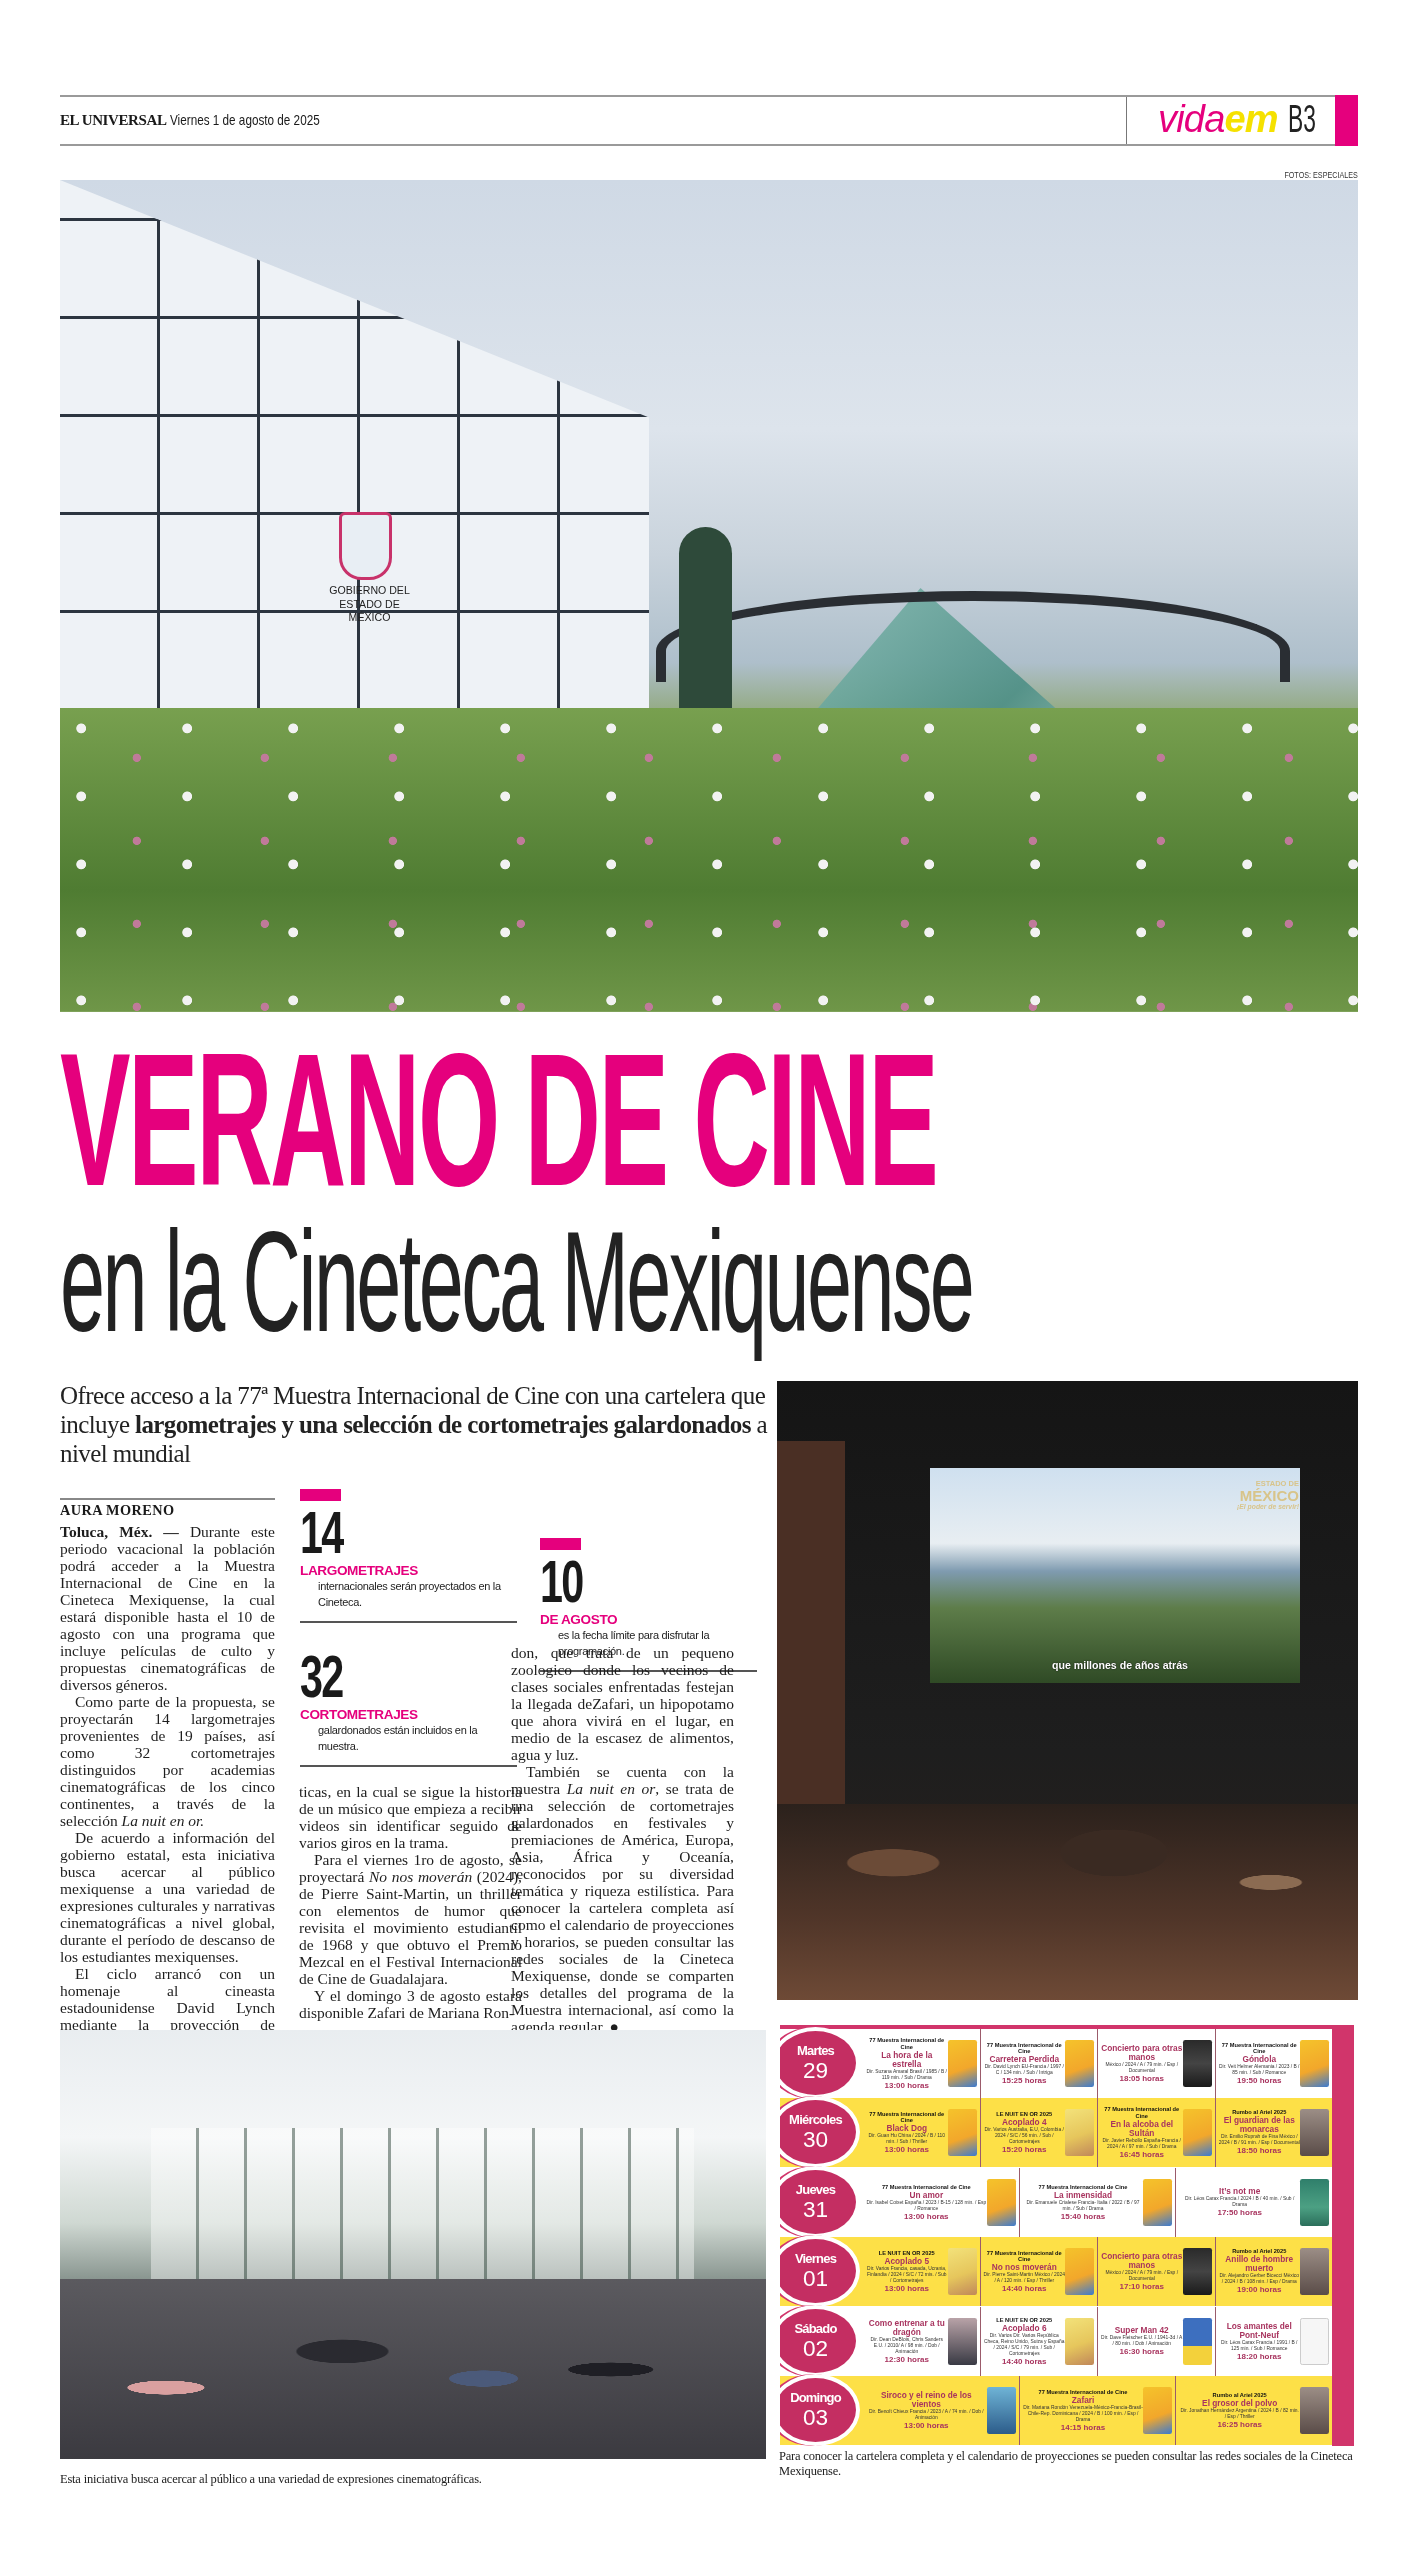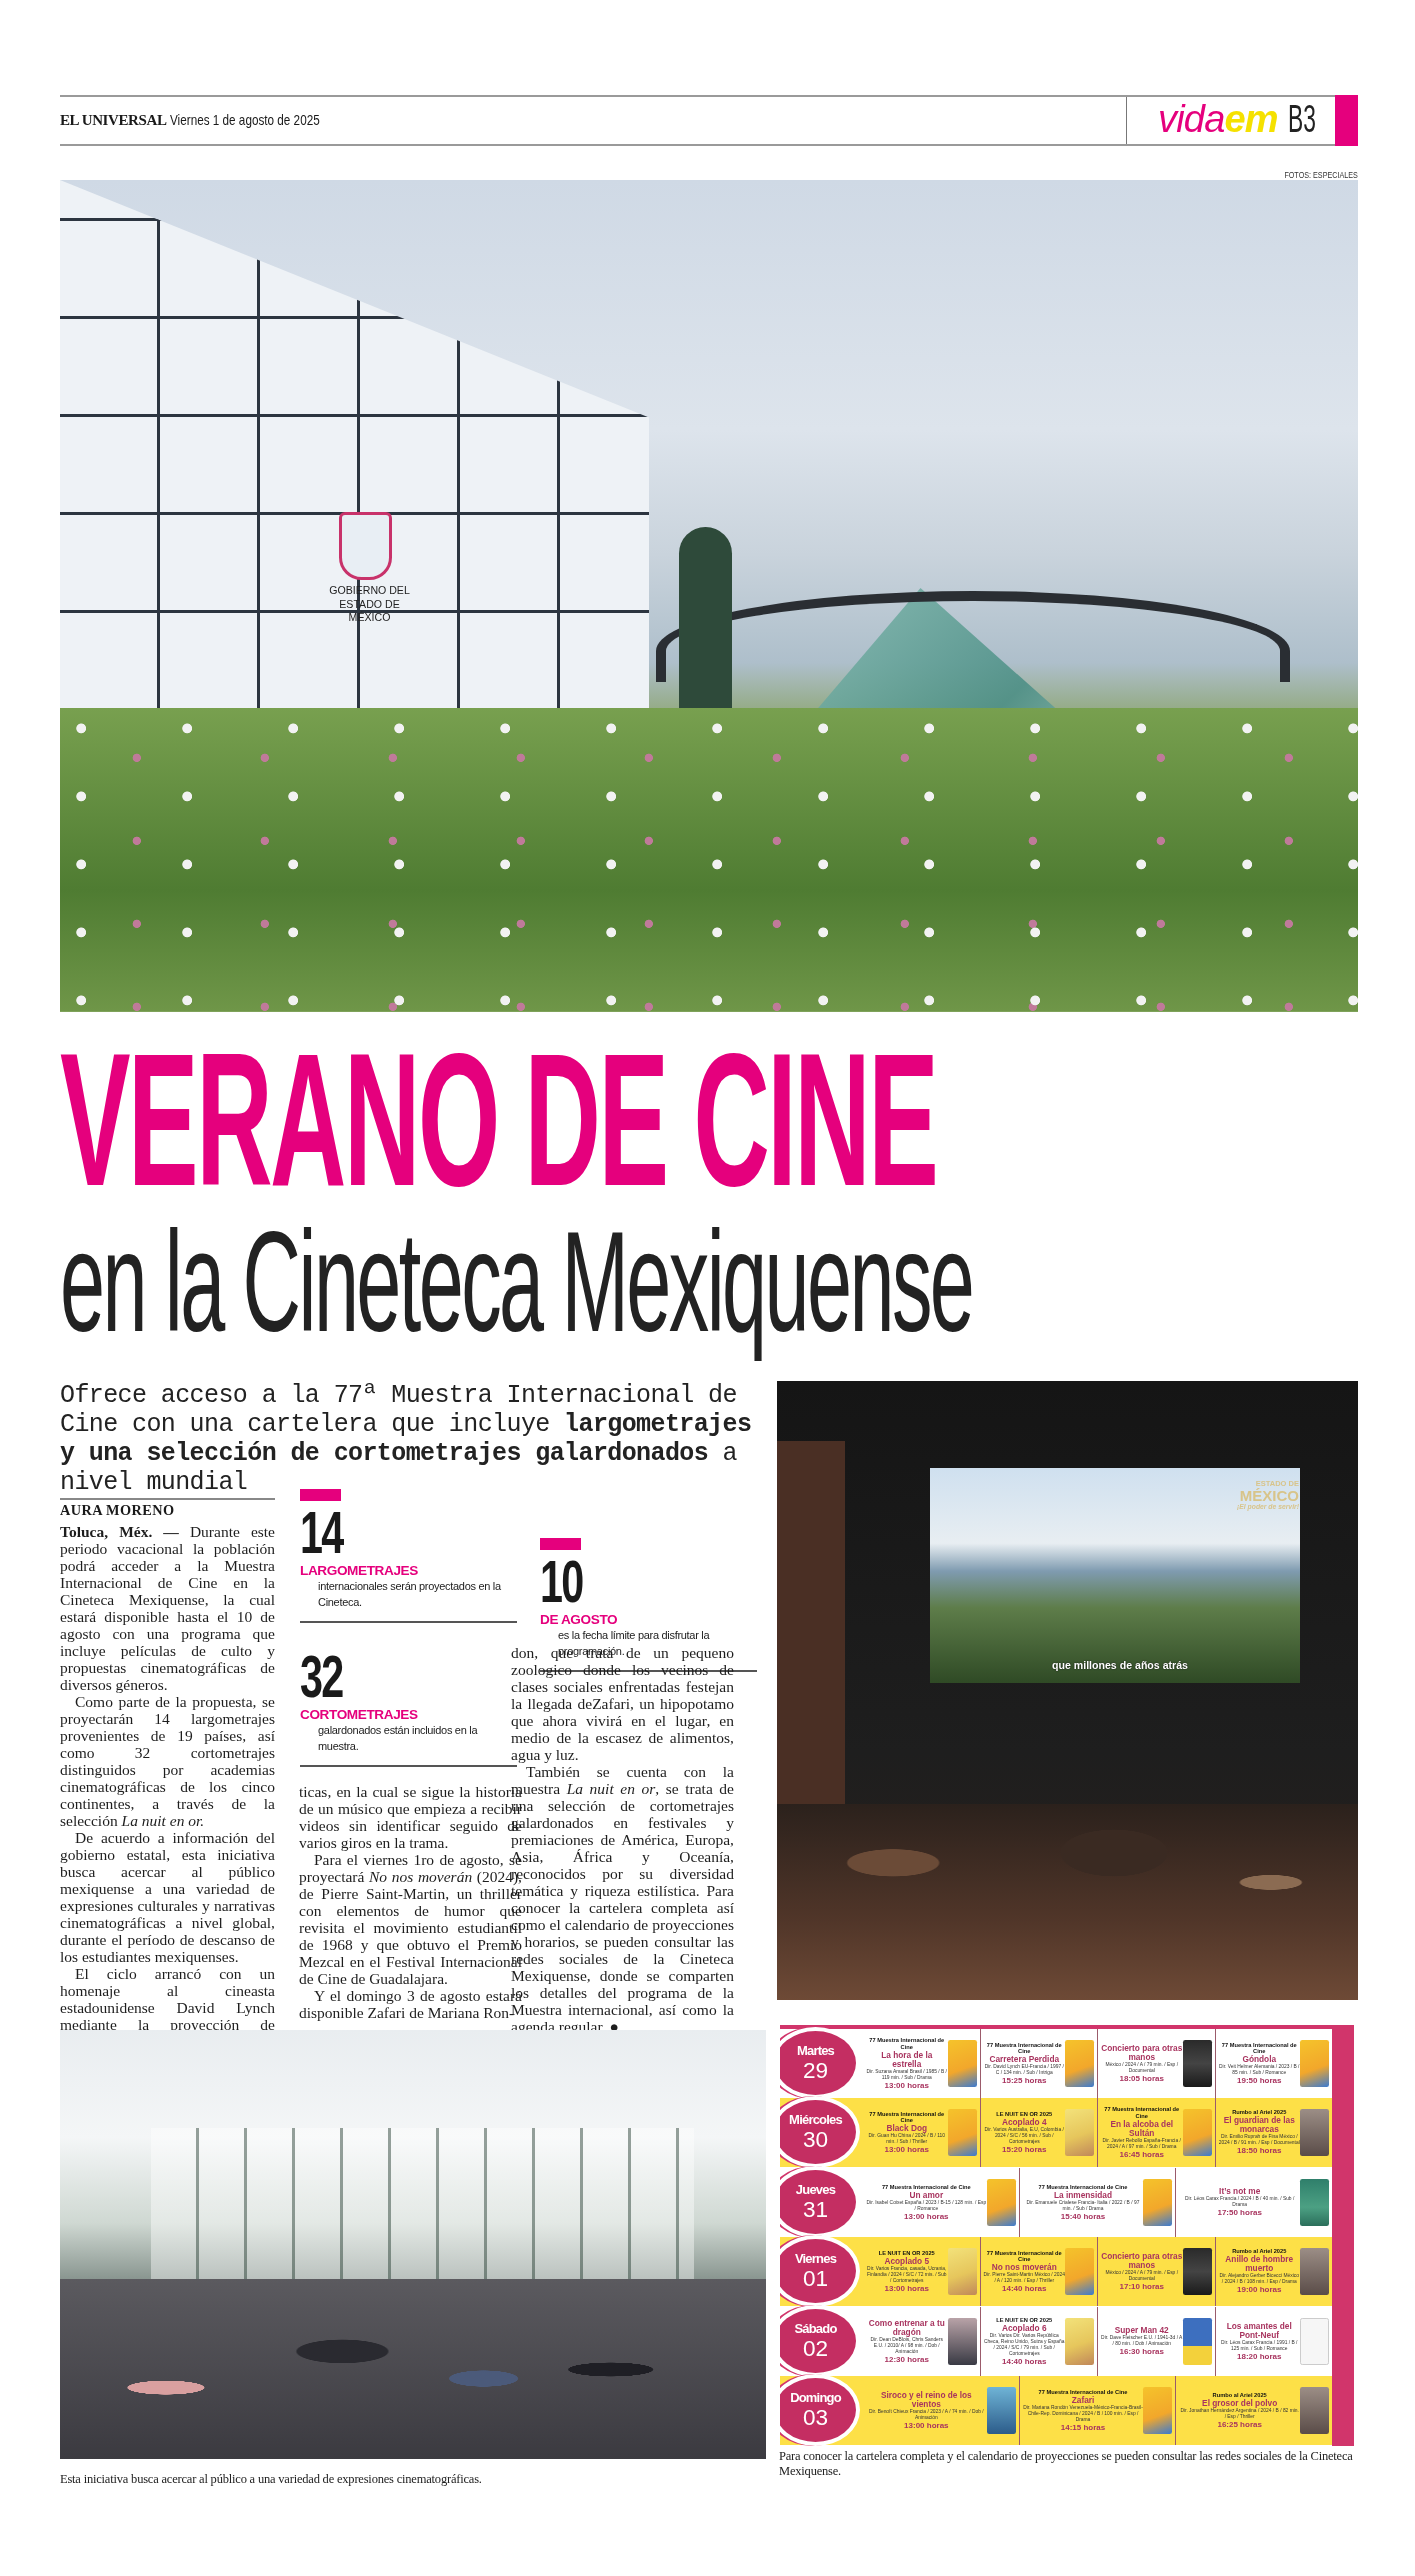--- a/index.html
+++ b/index.html
@@ -44,21 +44,21 @@
                              linear-gradient(180deg, #78a04f, #4f7c32 60%, #6f9648); }
 
   
   .headline { position: absolute; left: 60px; top: 1029px; width: 1298px; font-family: "Liberation Sans", sans-serif; }
   .hl1 { color: #e5007d; font-weight: bold; font-size: 189px; line-height: 181px; letter-spacing: -4.5px;
          transform: scaleX(0.56); transform-origin: left; white-space: nowrap; }
   .hl2 { color: #222; font-size: 142px; line-height: 143px; letter-spacing: -4.5px; margin-top: 0;
          transform: scaleX(0.57); transform-origin: left; white-space: nowrap; }
 
   
-  .deck { position: absolute; left: 60px; top: 1381px; width: 709px; font-family: Liberation Mono, monospace;
+  .deck { position: absolute; left: 60px; top: 1381px; width: 709px; font-family: Liberation Serif, serif;
           font-size: 25px; line-height: 29px; color: #222; letter-spacing: -0.6px; }
   .deck b { font-weight: bold; }
 
   
   .byline-rule { position: absolute; left: 60px; top: 1498px; width: 215px; height: 2.3px; background: #888; }
   .byline { position: absolute; left: 60px; top: 1502px; font-size: 14.3px; font-weight: bold; letter-spacing: 0.4px; }
   .col { position: absolute; font-size: 15.5px; line-height: 17px; text-align: justify; color: #1e1e1e; }
   .col p { text-indent: 15px; }
   .col p.first { text-indent: 0; }
   .col i { font-style: italic; }

